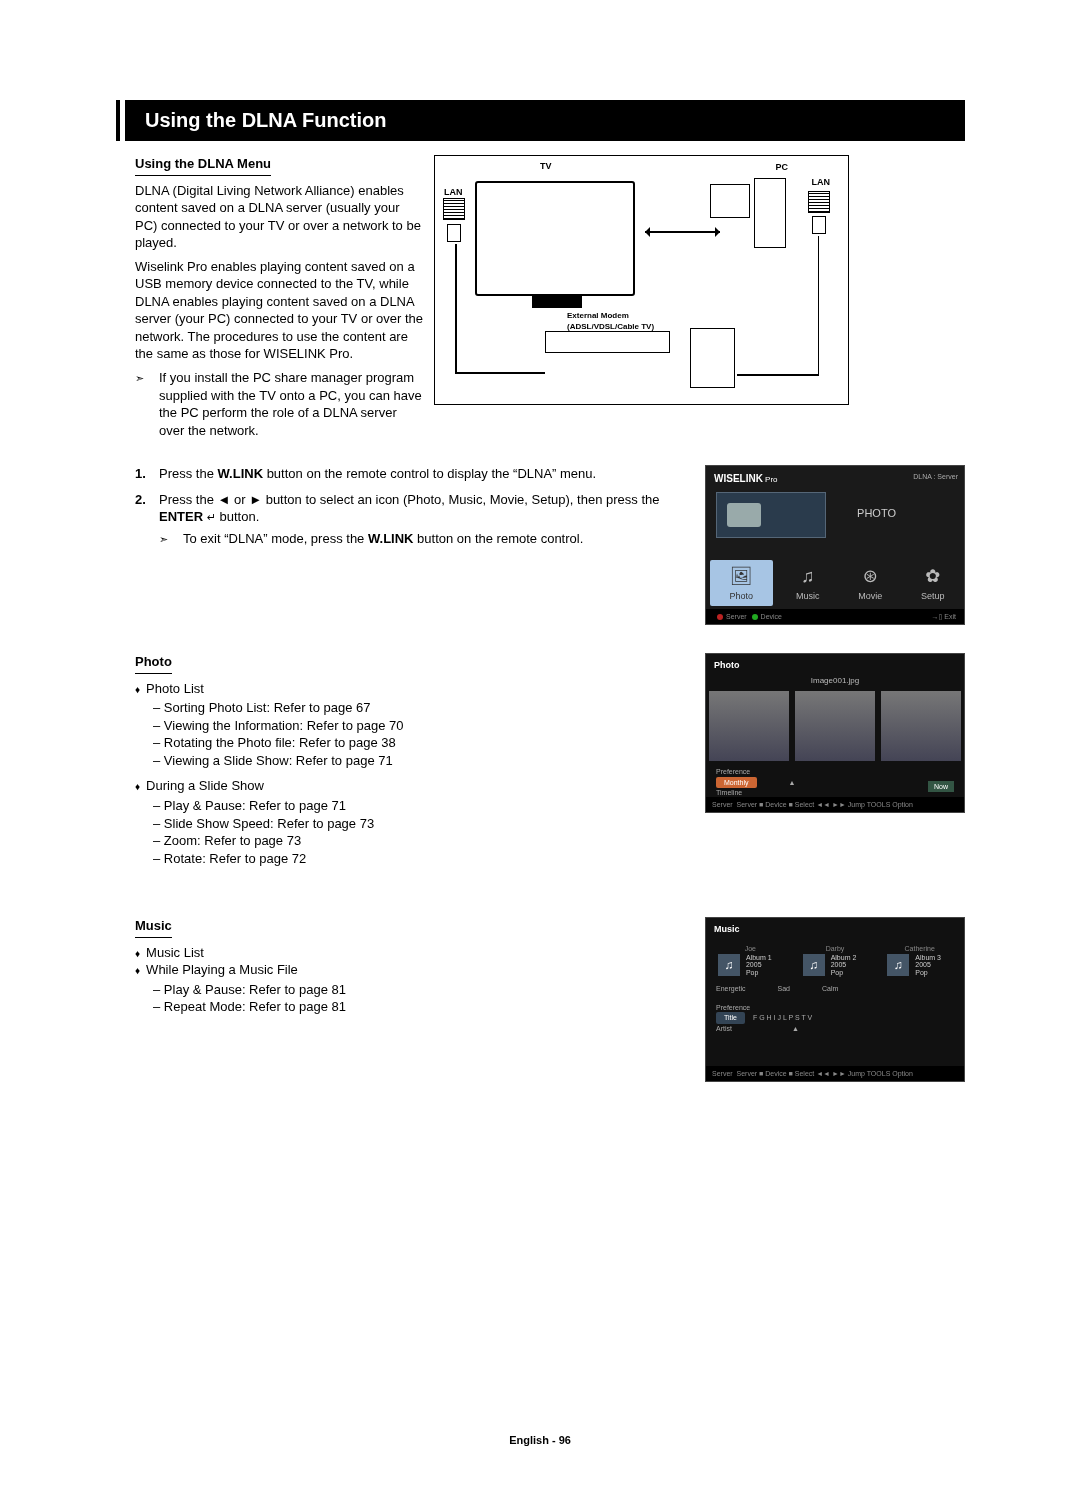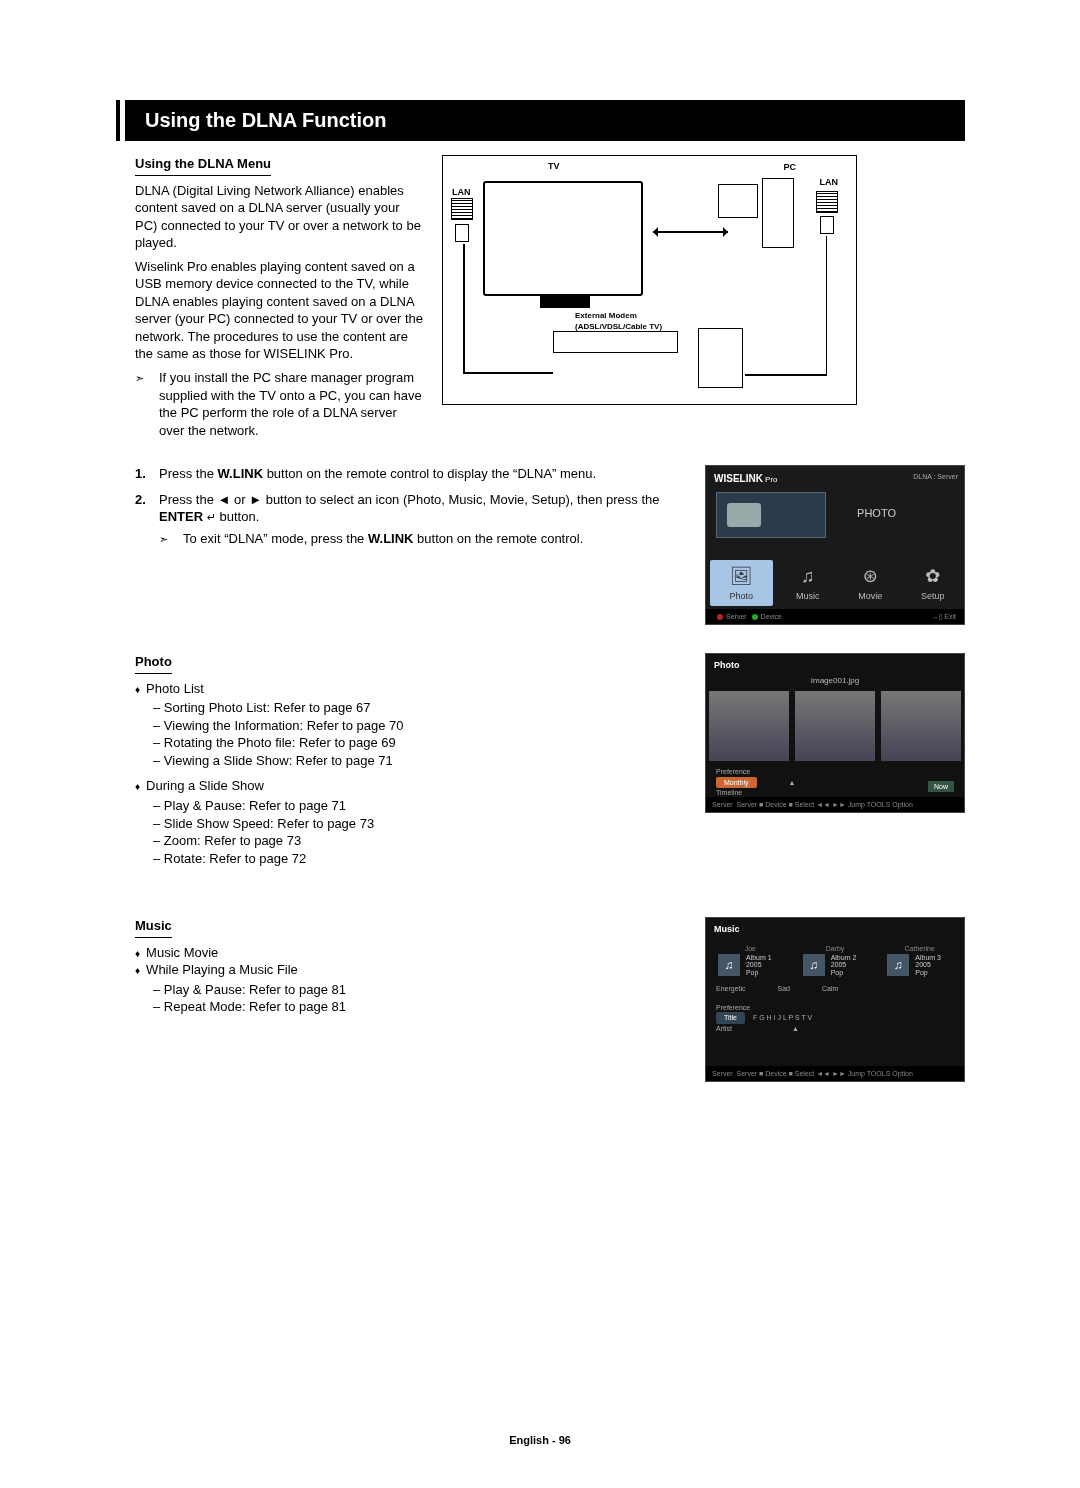--- a/index.html
+++ b/index.html
@@ -32,21 +32,21 @@
   }
   .section-header::before {
     content: "";
     position: absolute;
     left: -14px;
     top: 0;
     bottom: 0;
     width: 4px;
     background: #000;
   }
-  .body-wrap { display: flex; gap: 17px; }
+  .body-wrap { display: flex; gap: 9px; }
   .left-col { flex: 1 1 auto; }
   .right-col { width: 415px; flex: 0 0 auto; }
   .subhead {
     font-weight: bold;
     display: inline-block;
     border-bottom: 1px solid #000;
     padding-bottom: 2px;
     margin-bottom: 6px;
   }
   p { margin: 0 0 6px 0; }
@@ -360,21 +360,21 @@
   </div>
 
   <div class="row2" style="margin-top:28px">
     <div class="lcol">
       <div class="subhead">Photo</div>
       <ul class="photo-list">
         <li><span>Photo List</span>
           <ul class="sub">
             <li>Sorting Photo List: Refer to page 67</li>
             <li>Viewing the Information: Refer to page 70</li>
-            <li>Rotating the Photo file: Refer to page 69</li>
+            <li>Rotating the Photo file: Refer to page 38</li>
             <li>Viewing a Slide Show: Refer to page 71</li>
           </ul>
         </li>
         <li><span>During a Slide Show</span>
           <ul class="sub">
             <li>Play &amp; Pause: Refer to page 71</li>
             <li>Slide Show Speed: Refer to page 73</li>
             <li>Zoom: Refer to page 73</li>
             <li>Rotate: Refer to page 72</li>
           </ul>
@@ -402,21 +402,21 @@
           <span>Server  ■ Device  ■ Select  ◄◄ ►► Jump  TOOLS Option</span>
         </div>
       </div>
     </div>
   </div>
 
   <div class="row2" style="margin-top:40px">
     <div class="lcol">
       <div class="subhead">Music</div>
       <ul class="photo-list">
-        <li><span>Music Movie</span>
+        <li><span>Music List</span>
         </li>
         <li><span>While Playing a Music File</span>
           <ul class="sub">
             <li>Play &amp; Pause: Refer to page 81</li>
             <li>Repeat Mode: Refer to page 81</li>
           </ul>
         </li>
       </ul>
     </div>
     <div class="rcol">

